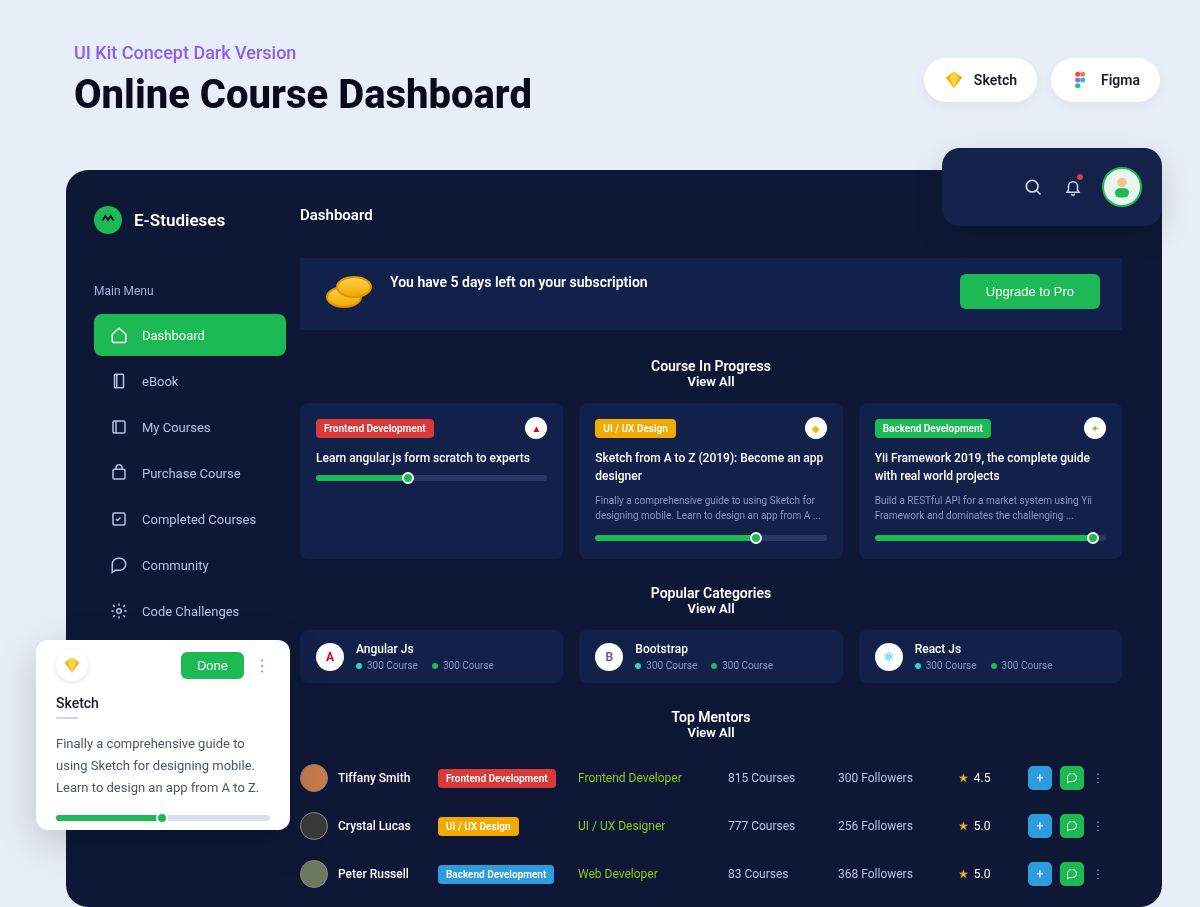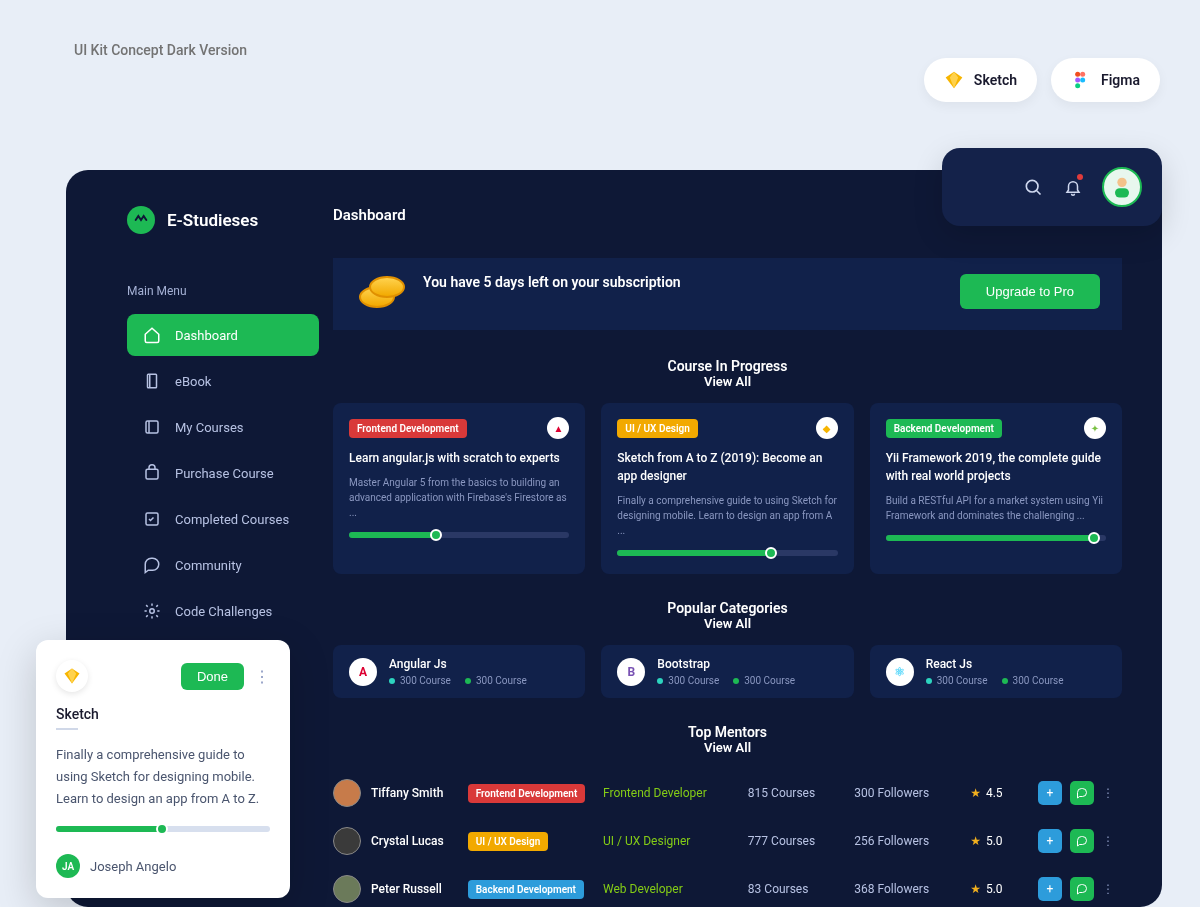--- a/index.html
+++ b/index.html
@@ -10,23 +10,23 @@
     height: 907px;
     overflow: hidden;
     position: relative;
   }
   .page-header {
     position: absolute;
     top: 42px;
     left: 74px;
   }
   .page-subtitle {
-    font-size: 14px;
+    font-size: 18px;
     font-weight: 500;
-    color: #737373;
+    color: #8b5cf6;
     margin-bottom: 8px;
   }
   .page-title {
     font-size: 40px;
     font-weight: 800;
     color: #0a0a1a;
   }
   .tool-badges {
     position: absolute;
     top: 58px;
@@ -51,21 +51,20 @@
     position: absolute;
     top: 170px;
     left: 66px;
     width: 1096px;
     height: 737px;
     background: #0e1836;
     border-radius: 22px;
     overflow: hidden;
     display: flex;
     color: #fff;
-    padding-left: 33px;
   }
   .topbar-float {
     position: absolute;
     top: 148px;
     right: 38px;
     width: 220px;
     height: 78px;
     background: #14224a;
     border-radius: 18px;
     display: flex;
@@ -247,21 +246,21 @@
   .act-msg { background:#1db954; }
   .act-more { width:20px; color:#8a97c0; cursor:pointer; }
 
   
   .popover {
     position:absolute;
     left:36px; top:640px;
     width:254px;
     background:#fff;
     border-radius:12px;
-    padding:20px 20px;
+    padding:9px 20px;
     box-shadow:0 12px 40px rgba(0,0,0,0.18);
     z-index:20;
     color:#1a1a2e;
   }
   .pop-top { display:flex; align-items:center; justify-content:space-between; margin-bottom:14px; }
   .pop-logo {
     width:32px; height:32px; border-radius:50%;
     background:#fff; display:flex; align-items:center; justify-content:center;
     box-shadow:0 2px 6px rgba(0,0,0,0.1);
   }
@@ -282,20 +281,21 @@
     background:#1db954; color:#fff;
     display:flex; align-items:center; justify-content:center;
     font-size:10px; font-weight:600;
   }
 </style>
 </head>
 <body>
 
 <div class="page-header">
   <div class="page-subtitle">UI Kit Concept Dark Version</div>
+  <div class="page-title">Online Course Dashboard</div>
 </div>
 
 <div class="tool-badges">
   <div class="tool-badge">
     <svg viewBox="0 0 24 24">
         <polygon points="12,2 22,9 12,22 2,9" fill="#f7b500"></polygon>
         <polygon points="12,2 17,9 12,22 7,9" fill="#ffd24d"></polygon>
       </svg>
     <span>Sketch</span>
   </div>
@@ -409,22 +409,21 @@
     <div class="section-head">
       <div class="section-title">Course In Progress</div>
       <div class="view-all">View All</div>
     </div>
     <div class="courses-row">
       <div class="course-card">
         <div class="card-top">
           <span class="tag red">Frontend Development</span>
           <span class="card-icon" style="color:#dd0031">▲</span>
         </div>
-        <div class="course-title">Learn angular.js with scratch to experts</div>
-        <div class="course-desc">Master Angular 5 from the basics to building an advanced application with Firebase's Firestore as ...</div>
+        <div class="course-title">Learn angular.js form scratch to experts</div>
         <div class="progress-track">
             <div class="progress-fill" style="width:40%">
               <span class="progress-knob"></span>
             </div>
           </div>
       </div>
       <div class="course-card">
         <div class="card-top">
           <span class="tag yellow">UI / UX Design</span>
           <span class="card-icon" style="color:#f7b500">◆</span>
@@ -579,17 +578,13 @@
   <div class="pop-name">Sketch</div>
   <div class="pop-rule"></div>
   <div class="pop-desc">Finally a comprehensive guide to using Sketch for designing mobile. Learn to design an app from A to Z.</div>
   <div class="pop-progress">
     <div class="progress-track">
         <div class="progress-fill" style="width:50%">
           <span class="progress-knob"></span>
         </div>
       </div>
   </div>
-  <div class="pop-user">
-    <div class="pop-avatar">JA</div>
-    <span>Joseph Angelo</span>
-  </div>
 </div>
 
 </body></html>

